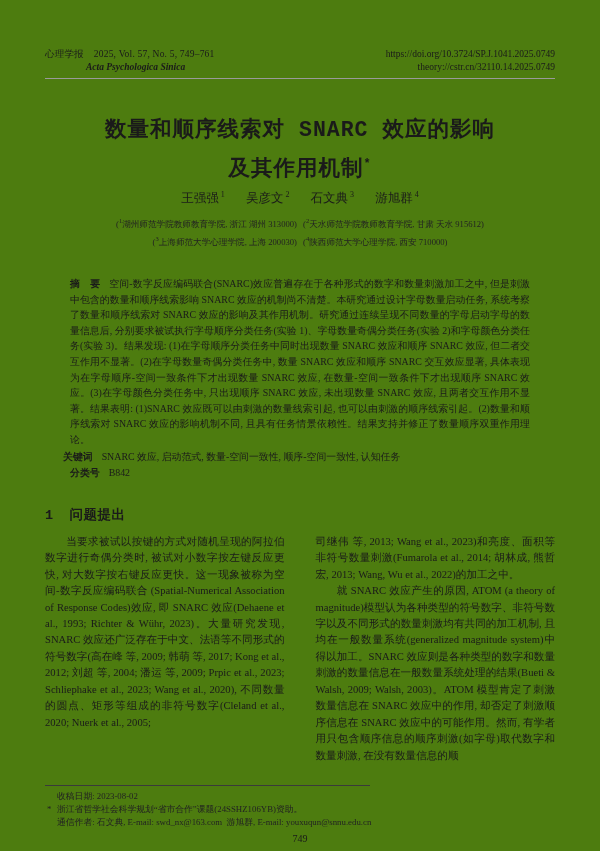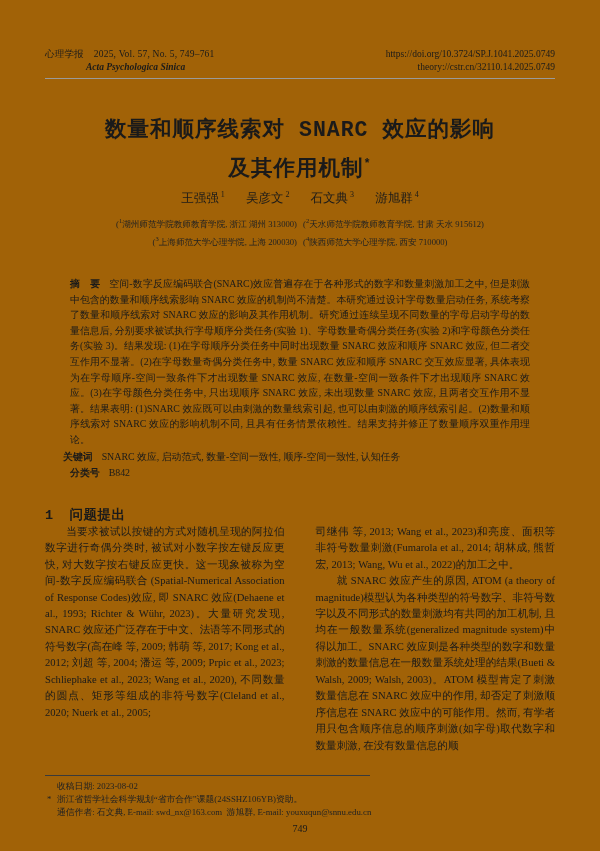--- a/index.html
+++ b/index.html
@@ -2,21 +2,21 @@
 <html><head>
 <meta charset="utf-8">
 <style>
   * { margin: 0; padding: 0; box-sizing: border-box; }
   html, body { background: #e8e8e8; }
   .page {
     position: relative;
     width: 600px;
     height: 851px;
     margin: 0 auto;
-    background: #a16207;
+    background: #4d7c0f;
     color: #1a1a1a;
     font-family: "Liberation Serif", "DejaVu Serif", serif;
     overflow: hidden;
   }
   .content { padding: 48px 45px 0 45px; }
 
   
   .journal-header { display: flex; justify-content: space-between; font-size: 9.5px; line-height: 12.5px; }
   .jh-left .cn-line { letter-spacing: 0.2px; }
   .jh-left .journal-cn { margin-right: 10px; }
@@ -38,21 +38,21 @@
   .abstract-block { margin: 27px 25px 0 25px; font-size: 9.9px; line-height: 15.6px; text-align: justify; }
   .inline-label { font-weight: bold; font-family: "Liberation Sans", "DejaVu Sans", sans-serif; margin-right: 9px; }
   .keywords-line { margin: 1px 25px 0 18px; font-size: 9.9px; line-height: 15.6px; }
   .class-line { margin: 1px 25px 0 25px; font-size: 9.9px; line-height: 15.6px; }
 
   
   .section-heading { margin-top: 25px; font-size: 13.5px; font-weight: bold; font-family: Liberation Mono, monospace; letter-spacing: 0.5px; }
   .section-heading .sec-num { margin-right: 16px; }
 
   
-  .columns { display: flex; gap: 31px; }
+  .columns { display: flex; gap: 31px; margin-top: 10px; }
   .col { flex: 1 1 0; font-size: 10.6px; line-height: 16.45px; text-align: justify; }
   .col p.indent { text-indent: 2em; }
 
   
   .footnote { margin-top: 21px; font-size: 8.8px; line-height: 12.8px; color: #222; }
   .footnote-rule { border: none; border-top: 1px solid #3a3a3a; width: 325px; margin: 0 0 4px 0; }
   .footnote p { padding-left: 12px; white-space: pre-wrap; }
   .footnote p.grant-line { position: relative; }
   .footnote p.grant-line .fn-marker { position: absolute; left: 2px; top: 0; }
 

